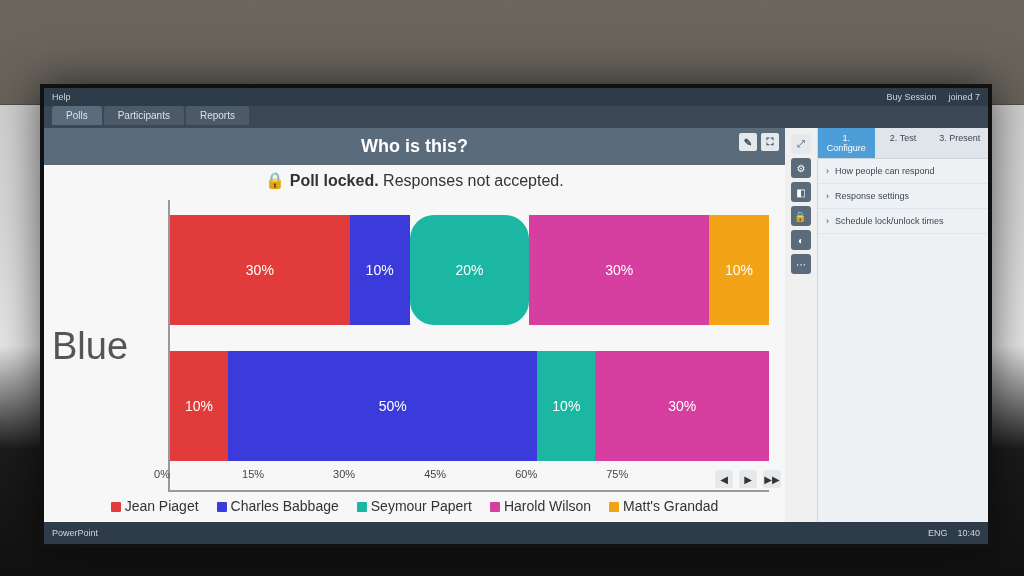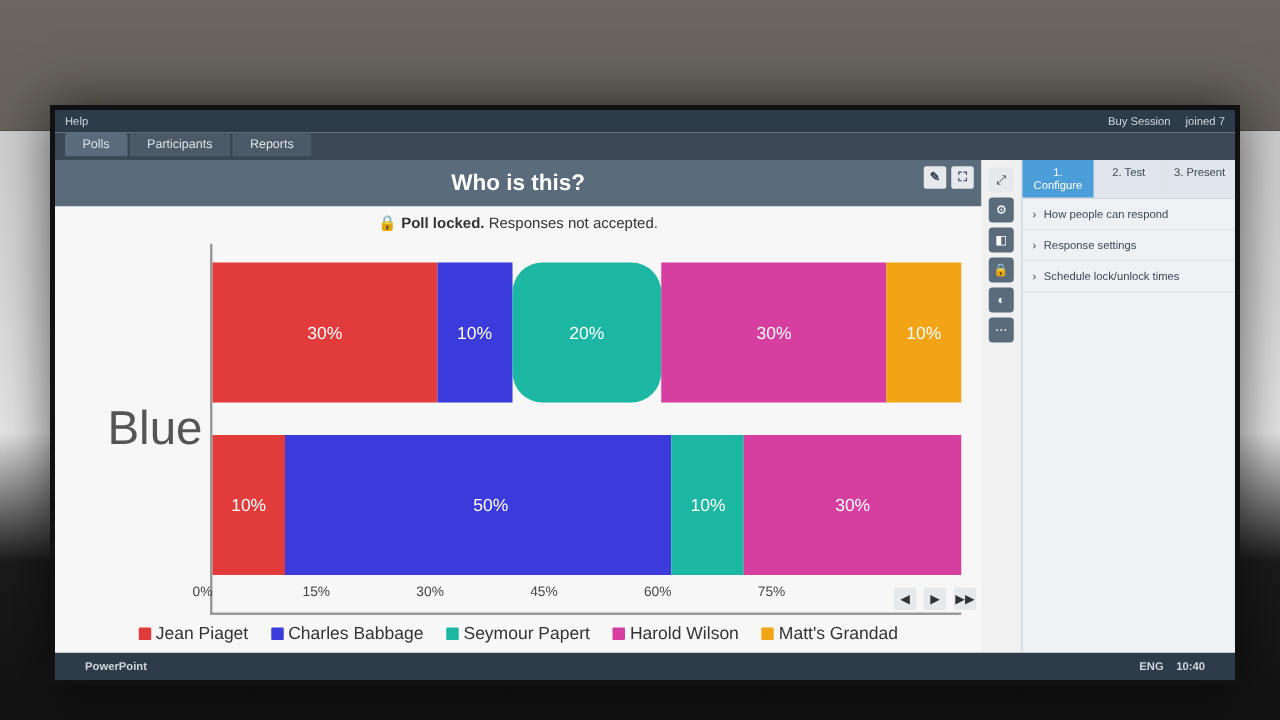--- a/index.html
+++ b/index.html
@@ -9,42 +9,42 @@
   .topbar{height:18px;background:#2e3b49;display:flex;align-items:center;padding:0 8px;color:#cfd6dd;font-size:9px;gap:18px;}
   .topbar .right{margin-left:auto;display:flex;gap:12px;}
   .tabs{height:22px;background:#3b4754;display:flex;align-items:flex-start;padding:0 8px;font-size:10px;color:#dbe2e8;gap:2px;}
   .tab{padding:4px 14px;border-radius:3px 3px 0 0;background:#4c5a68;}
   .tab.active{background:#5a6b7b;}
   .body{display:flex;height:calc(100% - 18px - 22px - 22px);}
   .main{flex:1;background:#f7f7f7;position:relative;display:flex;flex-direction:column;}
   .title{background:#5a6b7b;color:#fff;text-align:center;font-weight:600;font-size:18px;padding:8px 0;position:relative;}
   .title-tools{position:absolute;right:6px;top:5px;display:flex;gap:4px;}
   .sqbtn{width:18px;height:18px;background:#e6e9ec;border-radius:2px;display:flex;align-items:center;justify-content:center;color:#3b4754;font-size:10px;}
-  .lockline{font-size:12px;color:#333;text-align:center;padding:6px 0;}
+  .lockline{font-size:16px;color:#333;text-align:center;padding:6px 0;}
   .lockline .b{font-weight:700;}
   .chartzone{flex:1;padding:4px 16px 0 8px;display:flex;position:relative;}
-  .catcol{width:110px;display:flex;flex-direction:column;justify-content:space-around;align-items:flex-end;padding-right:6px;font-size:38px;color:#555;font-weight:300;}
+  .catcol{width:110px;display:flex;flex-direction:column;justify-content:space-around;padding-right:6px;font-size:38px;color:#555;font-weight:300;}
   .bars{flex:1;position:relative;border-left:2px solid #999;border-bottom:2px solid #999;}
   .barrow{position:absolute;left:0;height:38%;display:flex;width:100%;}
   .barrow.b0{top:5%;}
   .barrow.b1{top:52%;}
   .seg{height:100%;display:flex;align-items:center;justify-content:center;color:#fff;font-size:14px;font-weight:500;}
   .xaxis{position:absolute;left:118px;right:16px;bottom:38px;height:16px;font-size:11px;color:#444;}
   .xt{position:absolute;transform:translateX(-50%);}
   .legend{display:flex;gap:18px;justify-content:center;padding:6px 0 8px;font-size:14px;color:#333;align-items:center;flex-wrap:wrap;}
   .sw{width:10px;height:10px;display:inline-block;margin-right:4px;border-radius:1px;vertical-align:middle;}
   .vtoolbar{width:26px;background:#f0f0f0;display:flex;flex-direction:column;gap:4px;padding:6px 3px;align-items:center;}
   .vbtn{width:20px;height:20px;background:#5a6b7b;border-radius:3px;color:#fff;display:flex;align-items:center;justify-content:center;font-size:10px;}
   .vbtn.light{background:#e6e9ec;color:#3b4754;}
   .sidepanel{width:170px;background:#eef1f4;border-left:1px solid #cfd5db;font-size:9px;color:#3b4754;}
   .sp-head{display:flex;border-bottom:1px solid #cfd5db;}
   .sp-tab{flex:1;padding:5px 4px;text-align:center;background:#dfe5ea;}
   .sp-tab.active{background:#4c9ed9;color:#fff;}
   .sp-item{padding:7px 8px;border-bottom:1px solid #dfe5ea;display:flex;align-items:center;gap:6px;}
-  .bottombar{height:22px;background:#2e3b49;display:flex;align-items:center;color:#cfd6dd;font-size:9px;padding:0 24px;gap:10px;font-weight:bold;}
+  .bottombar{height:22px;background:#2e3b49;display:flex;align-items:center;color:#cfd6dd;font-size:9px;padding:0 8px;gap:10px;}
   .bottombar .r{margin-left:auto;display:flex;gap:10px;}
   .playctrl{position:absolute;right:4px;bottom:4px;display:flex;gap:6px;}
   .pc{width:18px;height:18px;background:#e6e9ec;border-radius:2px;display:flex;align-items:center;justify-content:center;color:#333;font-size:10px;}
 </style>
 </head>
 <body>
 
 <div class="room"></div>
 
 <div class="screen">

